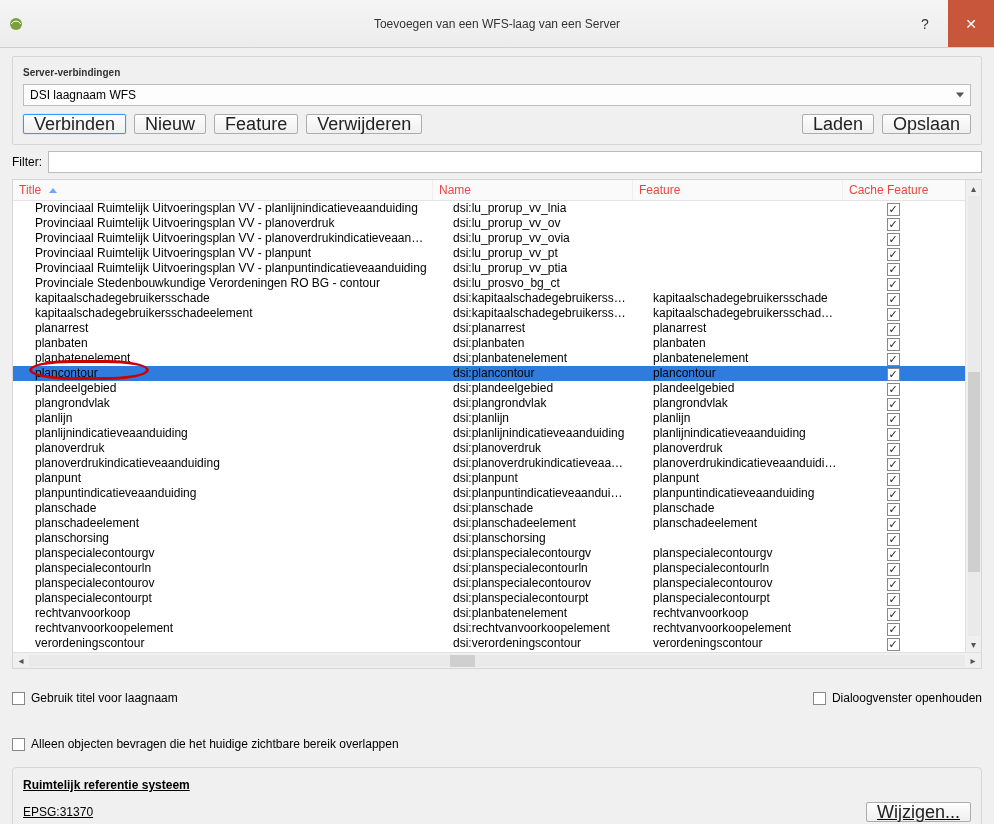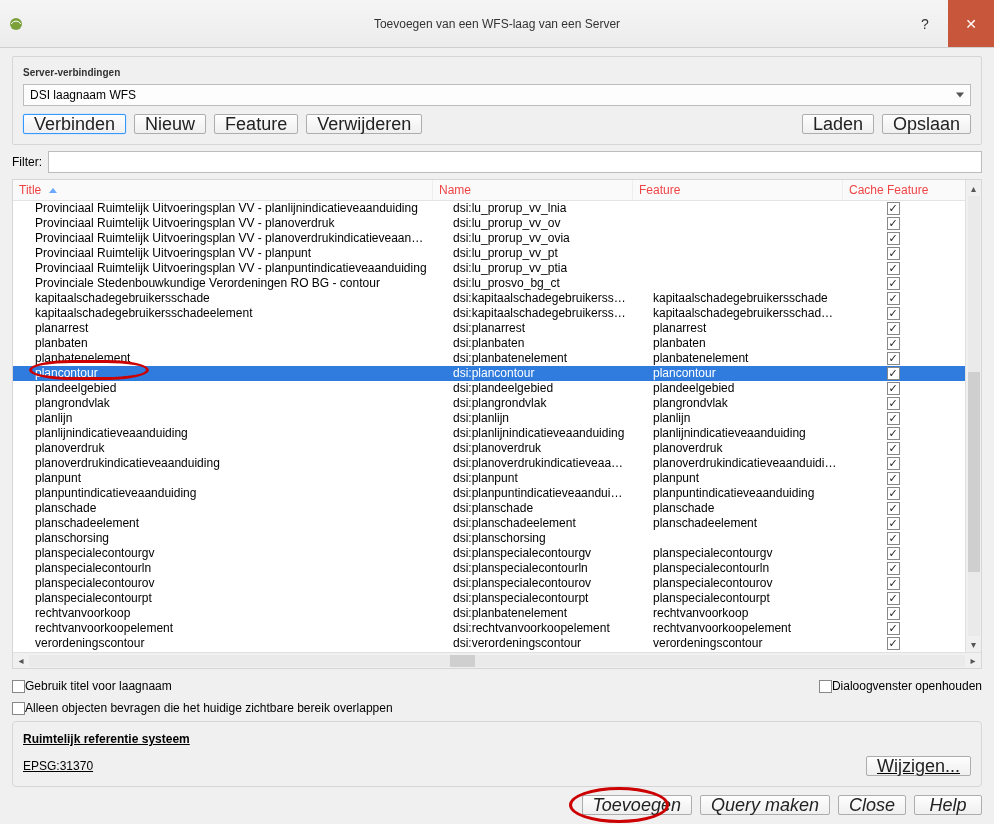--- a/index.html
+++ b/index.html
@@ -149,39 +149,40 @@
   .table-rows {
     height: 454px;
     overflow-y: hidden;
     font-size: 12px;
   }
   .trow {
     display: flex;
     height: 15px;
     line-height: 15px;
     white-space: nowrap;
+    align-items: flex-end;
   }
   .trow .col-title,
   .trow .col-name,
   .trow .col-abs {
     padding: 0 6px 0 20px;
     overflow: hidden;
     text-overflow: ellipsis;
     border-right: none;
   }
   .trow .col-title { padding-left: 22px; }
   .trow .col-cache {
     padding: 0 6px;
     display:flex;
     align-items:center;
     justify-content:center;
   }
   .trow.selected {
     background: #2f7bde;
-    color: #ffffff;
+    color: #000000;
   }
   .cb {
     width:13px;height:13px;
     border:1px solid #888;
     background:#fff;
     display:inline-flex;align-items:center;justify-content:center;
     font-size:11px;
     line-height:11px;
   }
   .cb.checked::after { content:"✓"; color:#222; font-size:11px; }
@@ -213,21 +214,22 @@
   }
   .vscroll .track {
     flex:1;width:12px;background:#eaeaea;position:relative;
   }
   .vscroll .thumb {
     position:absolute;top:40%;width:12px;height:200px;background:#cfcfcf;
   }
   .checkbox-row {
     display: flex;
     align-items: center;
-    margin: 4px 0;
+    gap: 6px;
+    margin: 16px 0;
   }
   .check {
     width: 13px; height: 13px;
     border: 1px solid #888;
     background: #fff;
   }
   .srs-group {
     border: 1px solid #d6d6d6;
     border-radius: 4px;
     padding: 10px 10px 10px 10px;

